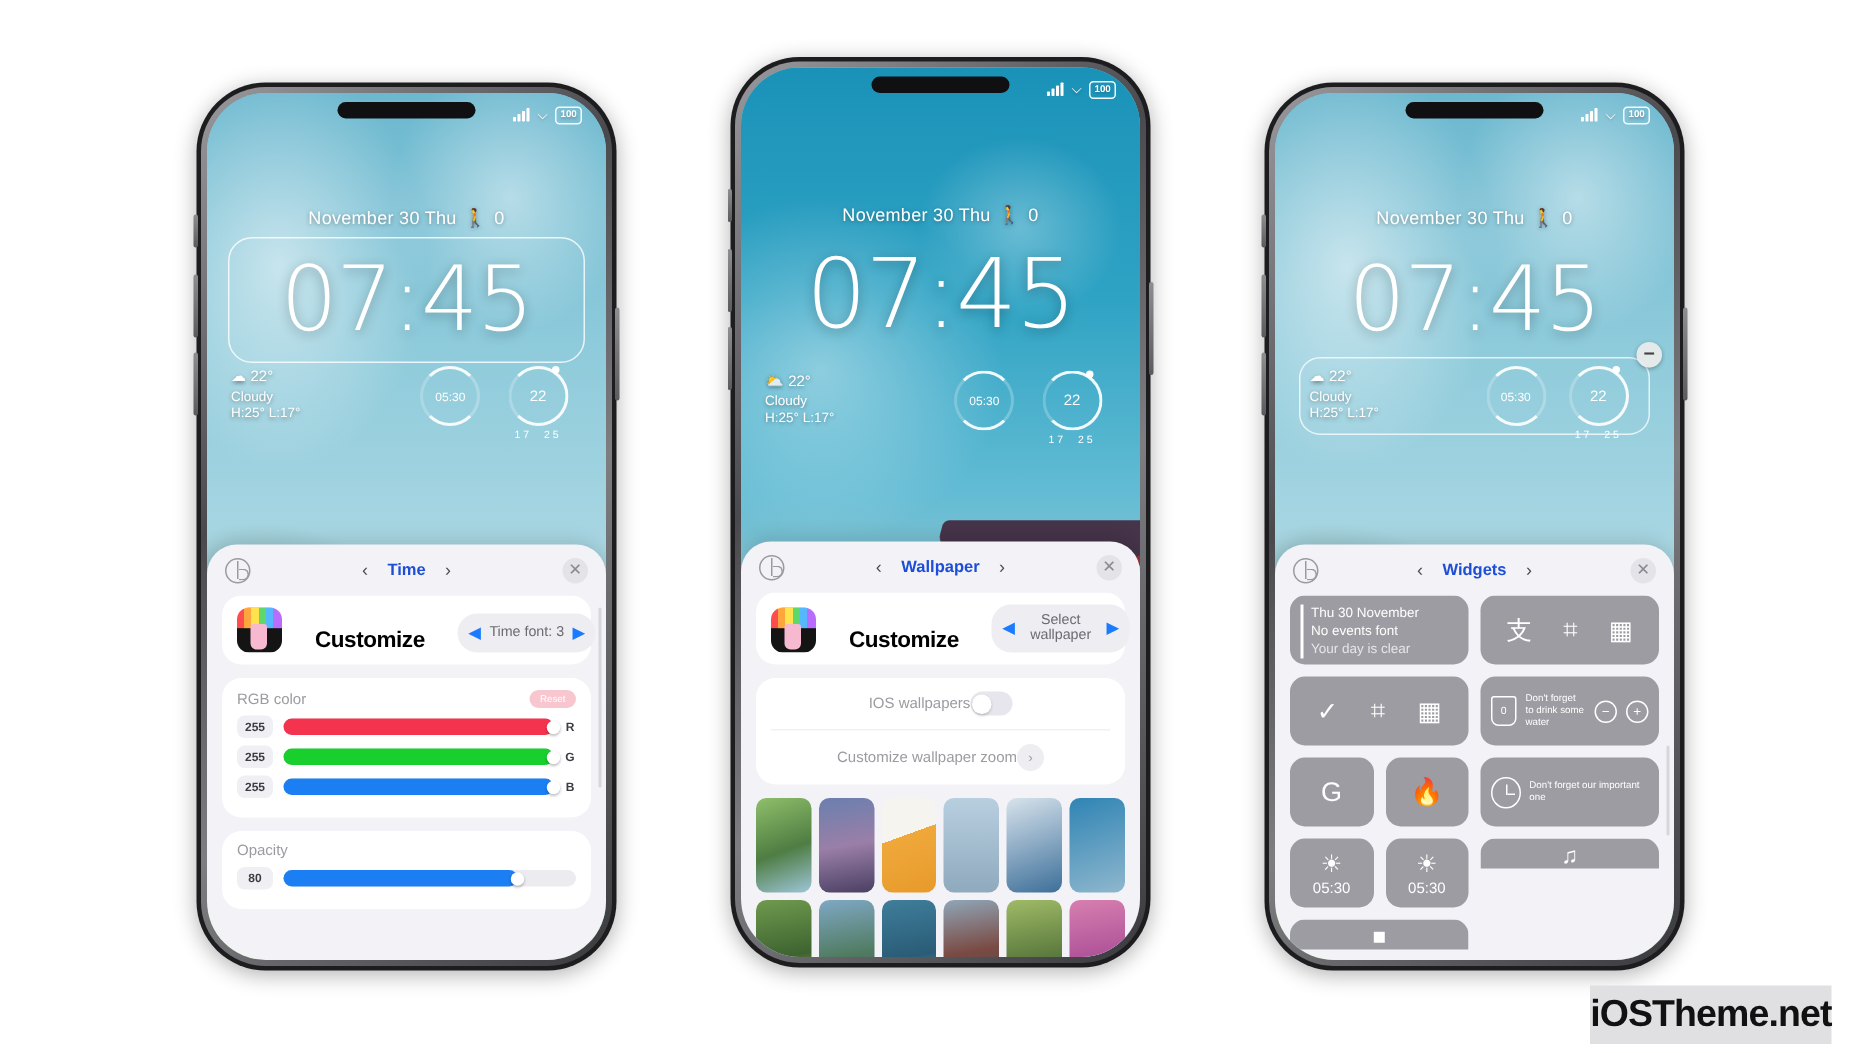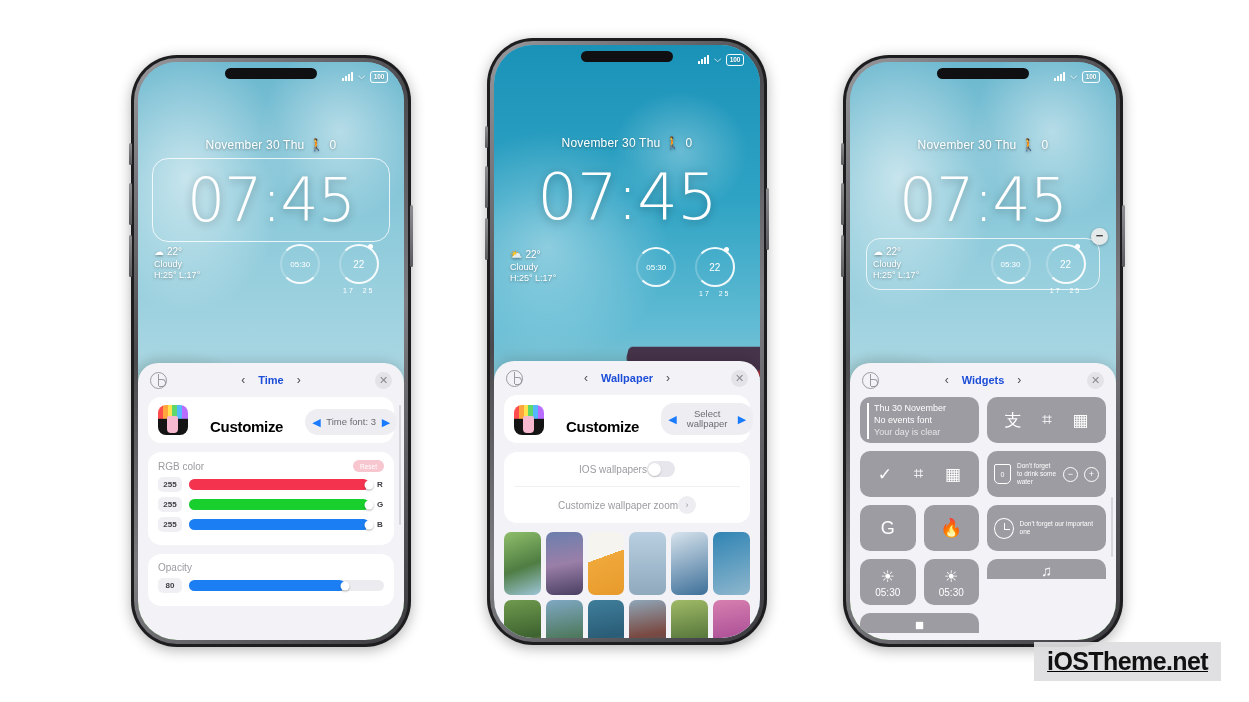--- a/index.html
+++ b/index.html
@@ -282,22 +282,22 @@
   .watermark {
     position:absolute; left:299px; top:548px; width:631px; height:32px;
     background:rgba(110,110,112,.74);
     display:flex; align-items:center; justify-content:center; z-index:40;
   }
   .watermark span {
     color:#fff; font-size:21px; font-weight:bold; letter-spacing:-.2px;
     text-shadow:0 1px 2px rgba(0,0,0,.4); white-space:nowrap;
   }
   .logo-badge {
-    position:absolute; right:28px; bottom:21px; background:rgba(222,222,224,.93);
-    padding:5px 13px; z-index:41;text-decoration:underline;
+    position:absolute; right:28px; bottom:6px; background:rgba(222,222,224,.93);
+    padding:5px 0; z-index:41;
   }
   .logo-badge span { font-size:25px; font-weight:bold; color:#111; letter-spacing:-.6px; }
 </style>
 </head>
 <body>
 
 <div class="stage">
 
   <div class="phone p1">
     <div class="bezel-inner"></div>

